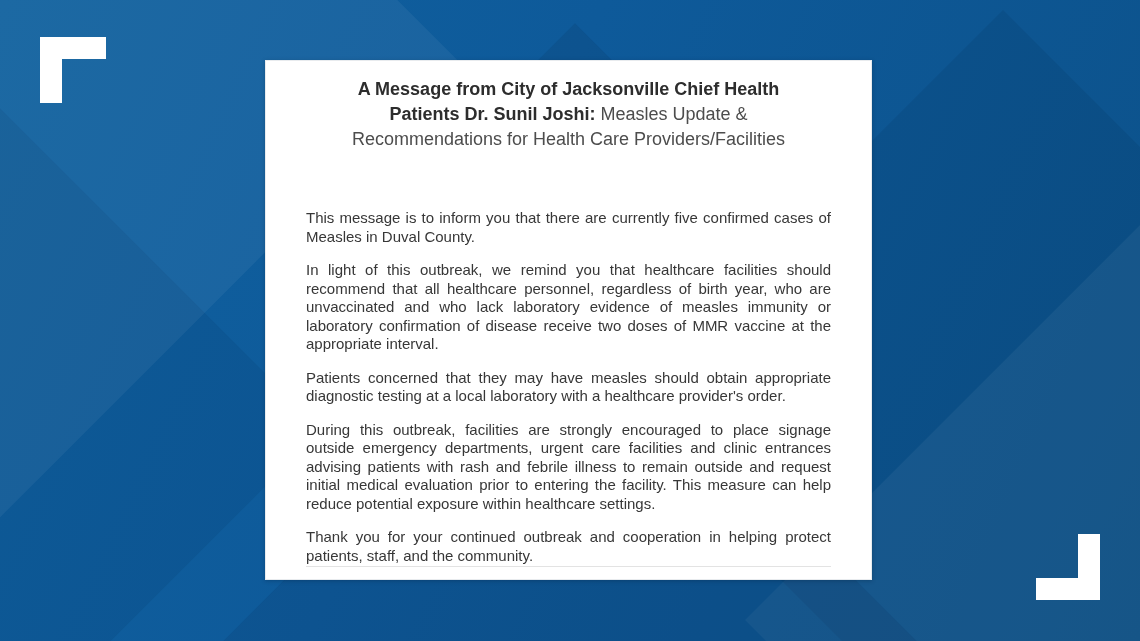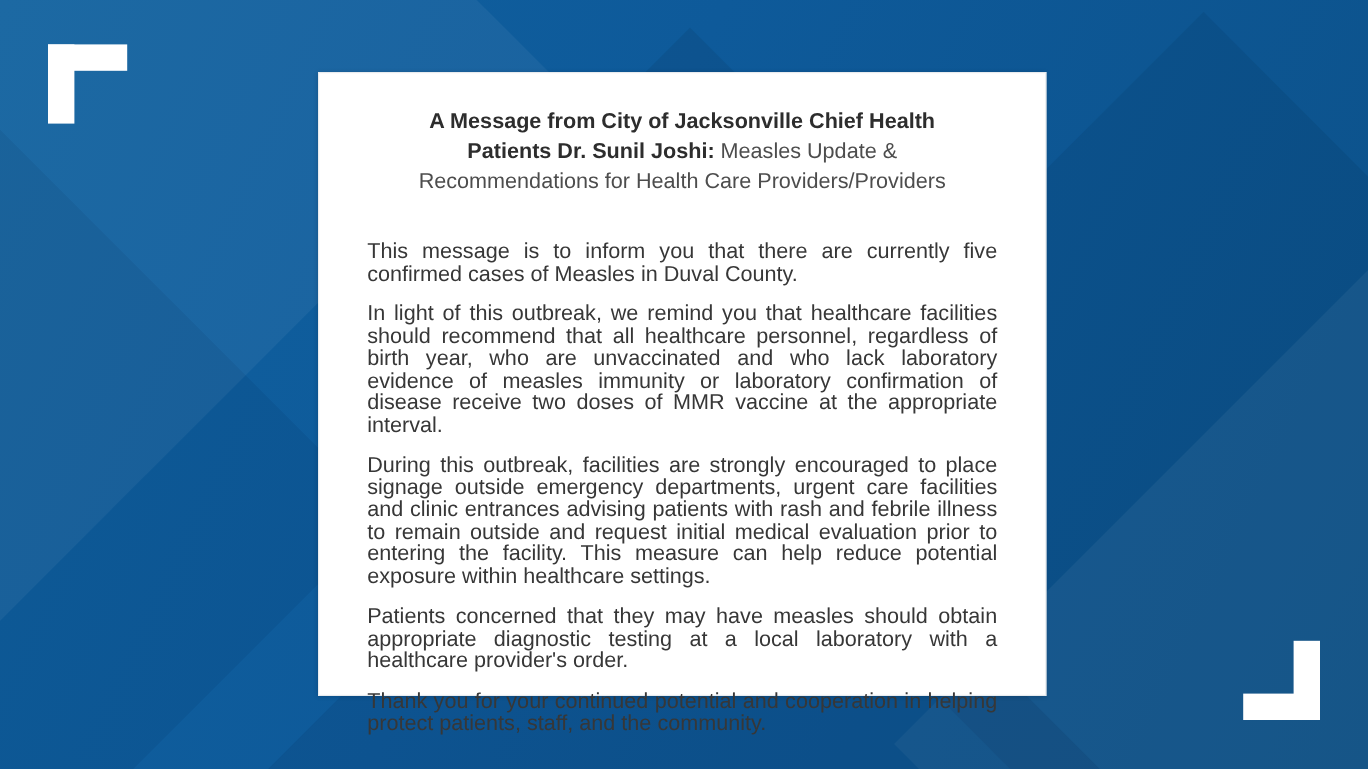--- a/index.html
+++ b/index.html
@@ -36,30 +36,30 @@
   .bracket-tl{left:40px;top:37px;width:66px;height:66px;
     border-top:22px solid var(--corner-bracket);border-left:22px solid var(--corner-bracket);}
   .bracket-br{right:40px;bottom:41px;width:64px;height:66px;
     border-bottom:22px solid var(--corner-bracket);border-right:22px solid var(--corner-bracket);}
   
   .card{
     position:absolute;z-index:3;left:265px;top:60px;width:607px;height:520px;
     background:var(--card-background);
     border:1px solid #e8ebee;
     box-shadow:0 1px 4px rgba(0,20,40,0.25);
-    padding:28px 40px 12px;
+    padding:16px 40px 12px;
     display:flex;flex-direction:column;
   }
   .title{
     margin:0;font-size:18px;line-height:25px;font-weight:bold;
     text-align:center;color:var(--title-text);
   }
   .title .italic-part{font-weight:normal;color:var(--title-subtitle-text);}
   .message-body{
-    margin-top:36px;font-size:18px;line-height:18.5px;
+    margin-top:57px;font-size:15px;line-height:18.5px;
     color:var(--body-text);text-align:justify;
   }
   .message-body p{margin:0 0 15px;}
   .message-body p:last-child{margin-bottom:0;}
   .divider{margin-top:auto;height:1px;background:var(--divider);}
 </style>
 </head>
 <body>
 
 <div class="stage">
@@ -71,27 +71,27 @@
   <div class="diamond d5"></div>
   <div class="diamond d6"></div>
 
   <div class="bracket bracket-tl"></div>
   <div class="bracket bracket-br"></div>
 
   <div class="card">
     <h1 class="title">
       <div class="title-line"><span class="bold-part">A Message from City of Jacksonville Chief Health</span><span class="italic-part"></span></div>
       <div class="title-line"><span class="bold-part">Patients Dr. Sunil Joshi: </span><span class="italic-part">Measles Update &amp;</span></div>
-      <div class="title-line"><span class="bold-part"></span><span class="italic-part">Recommendations for Health Care Providers/Providers</span></div>
+      <div class="title-line"><span class="bold-part"></span><span class="italic-part">Recommendations for Health Care Providers/Facilities</span></div>
     </h1>
 
     <div class="message-body">
       <p>This message is to inform you that there are currently five confirmed cases of Measles in Duval County.</p>
       <p>In light of this outbreak, we remind you that healthcare facilities should recommend that all healthcare personnel, regardless of birth year, who are unvaccinated and who lack laboratory evidence of measles immunity or laboratory confirmation of disease receive two doses of MMR vaccine at the appropriate interval.</p>
+      <p>Patients concerned that they may have measles should obtain appropriate diagnostic testing at a local laboratory with a healthcare provider's order.</p>
       <p>During this outbreak, facilities are strongly encouraged to place signage outside emergency departments, urgent care facilities and clinic entrances advising patients with rash and febrile illness to remain outside and request initial medical evaluation prior to entering the facility. This measure can help reduce potential exposure within healthcare settings.</p>
-      <p>Patients concerned that they may have measles should obtain appropriate diagnostic testing at a local laboratory with a healthcare provider's order.</p>
-      <p>Thank you for your continued potential and cooperation in helping protect patients, staff, and the community.</p>
+      <p>Thank you for your continued outbreak and cooperation in helping protect patients, staff, and the community.</p>
     </div>
 
     <div class="divider"></div>
   </div>
 
 </div>
 
 </body></html>

